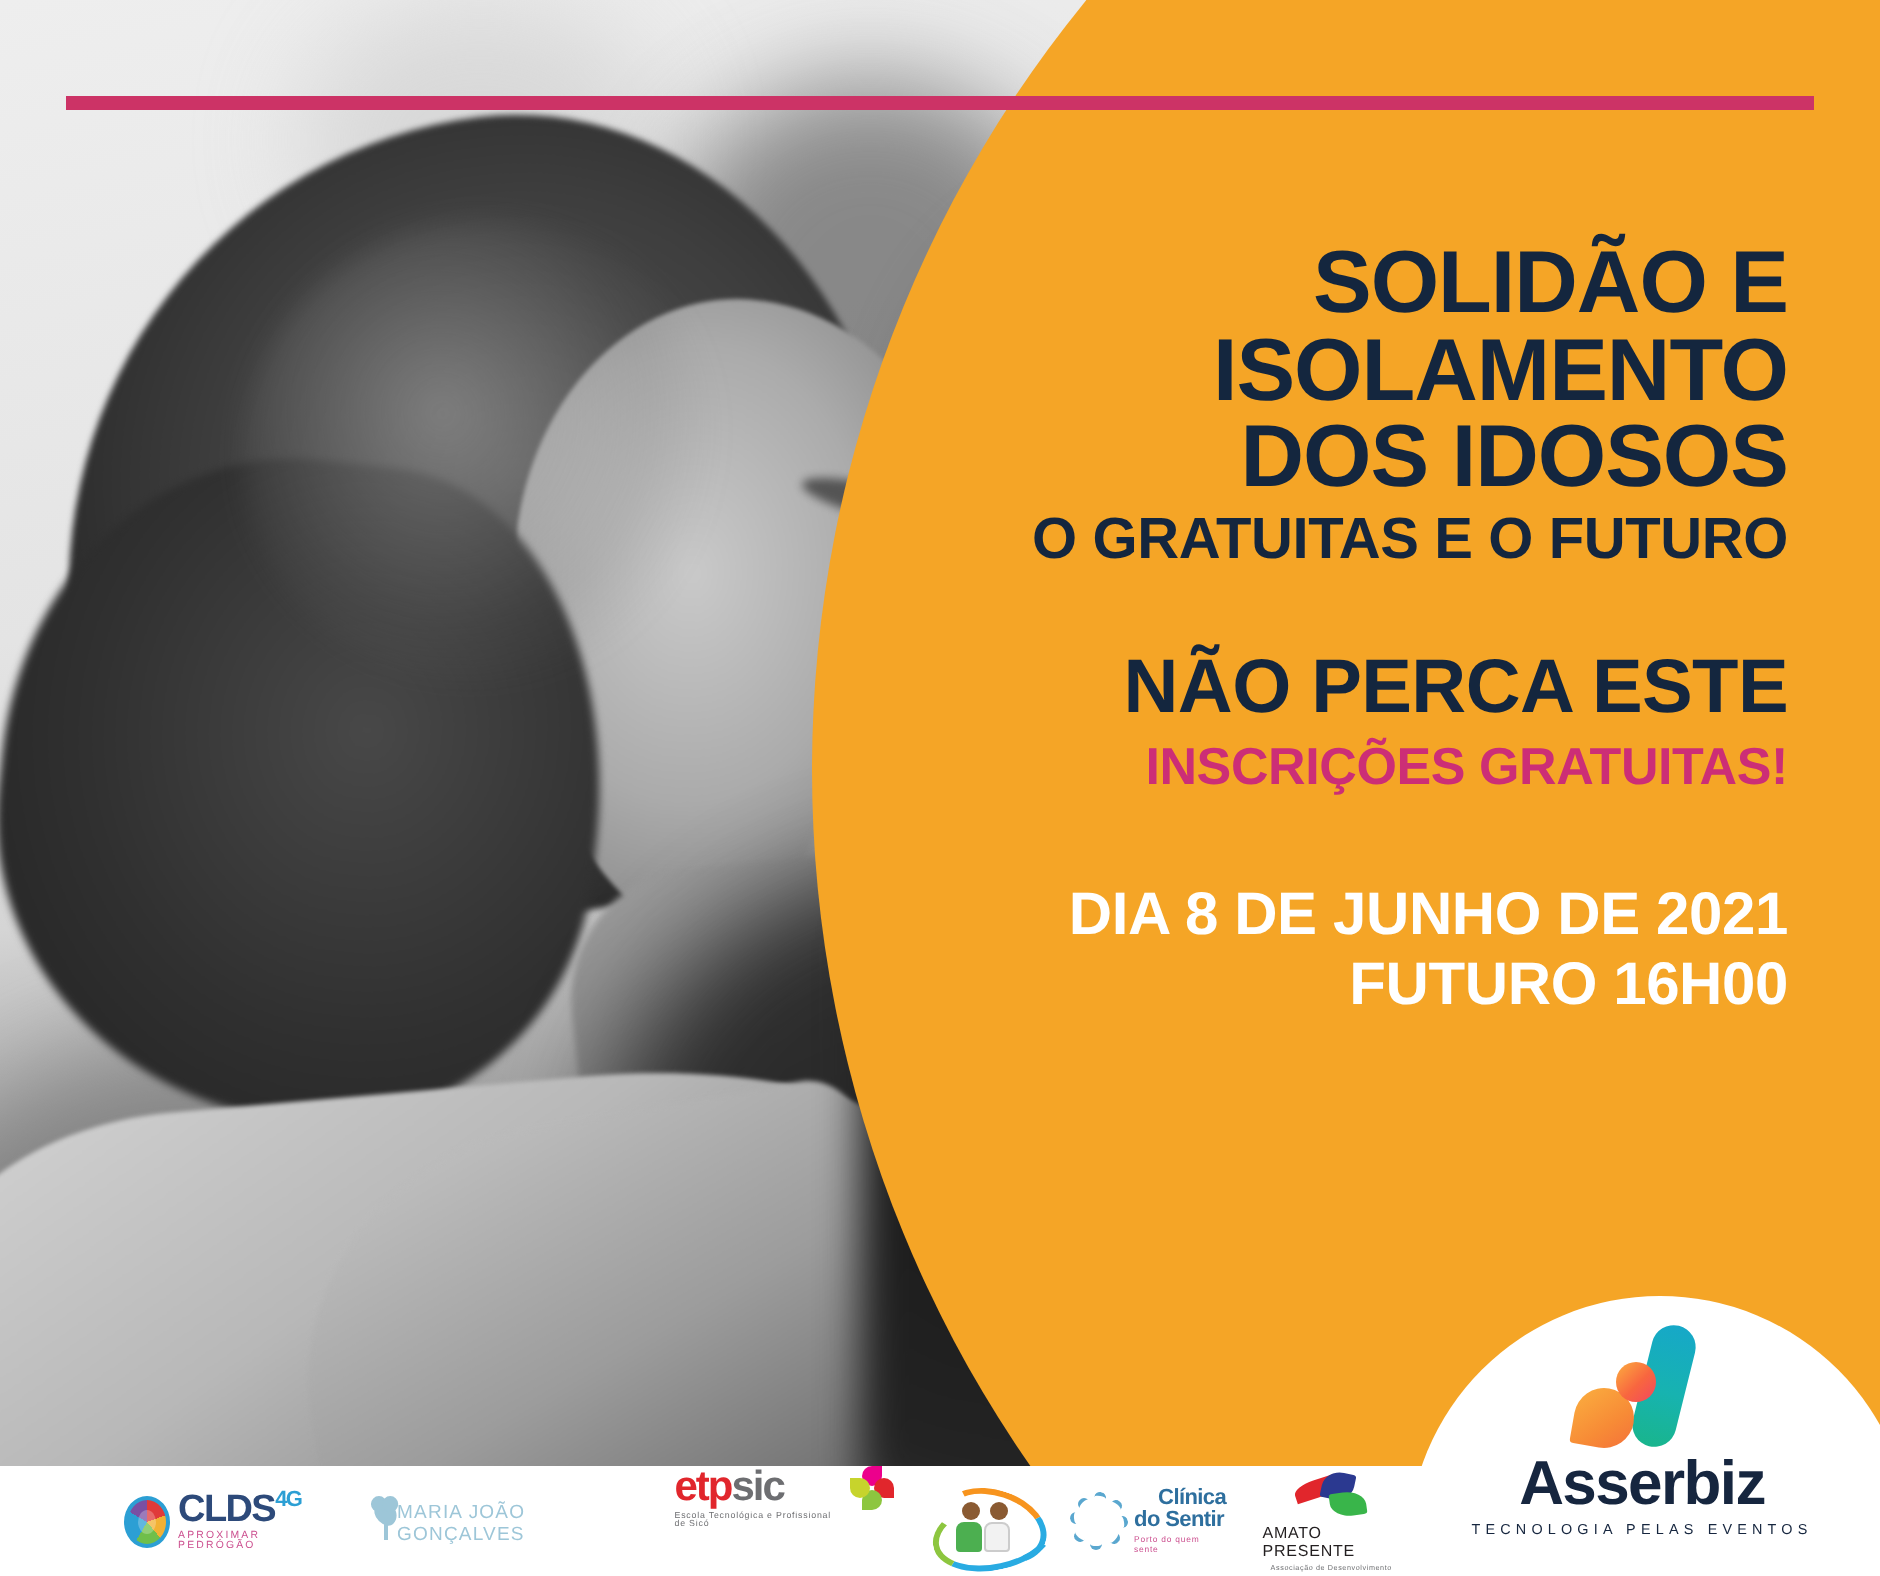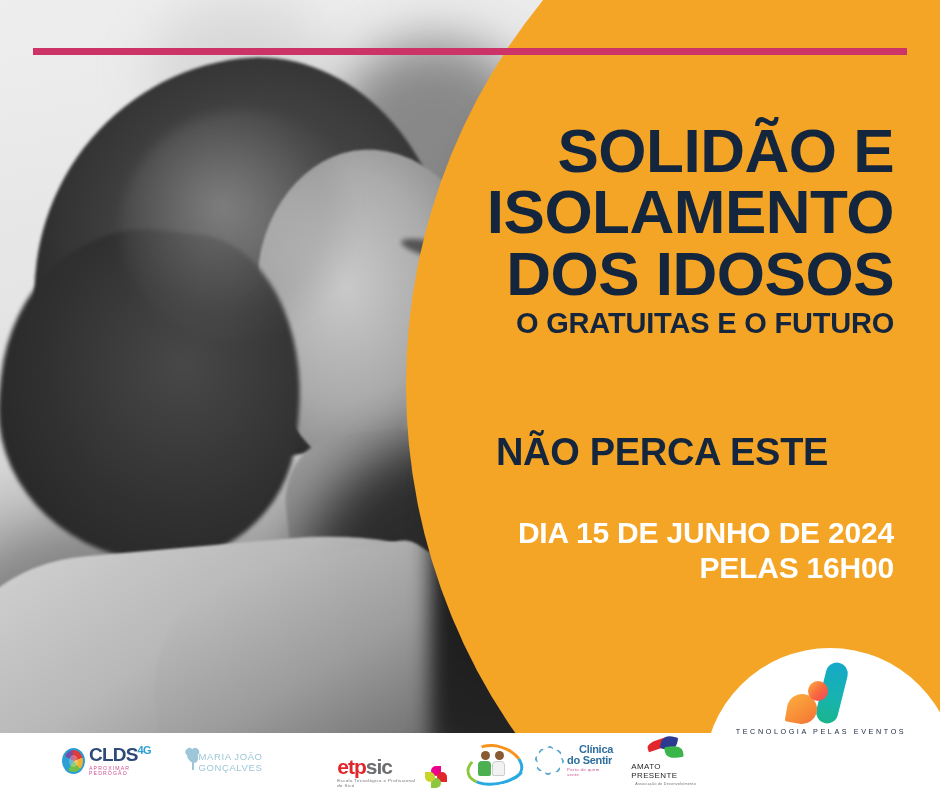--- a/index.html
+++ b/index.html
@@ -64,23 +64,23 @@
   .orange-panel{position:absolute;left:406px;top:-220px;width:1200px;height:1210px;
         background:#f5a526;border-radius:50% 0 0 50% / 50% 0 0 50%;}
   .orange-bottom{position:absolute;left:560px;top:640px;width:380px;height:148px;background:#f5a526;}
 
   
   .top-rule{position:absolute;left:33px;top:48px;width:874px;height:7px;background:#cc3366;}
 
   
   .copy{position:absolute;left:430px;top:120px;width:486px;text-align:right;padding-right:22px;
         box-sizing:border-box;}
-  .title{color:#14263e;font-weight:bold;font-size:62px;line-height:0.99;letter-spacing:-0.5px;margin:0;}
+  .title{color:#14263e;font-weight:bold;font-size:44px;line-height:0.99;letter-spacing:-0.5px;margin:0;}
   .subtitle{color:#14263e;font-weight:bold;font-size:29px;line-height:1.05;letter-spacing:-0.2px;margin:4px 0 0 0;}
-  .cta{color:#14263e;font-weight:bold;font-size:38px;line-height:1.04;margin:94px 0 0 0;letter-spacing:-0.3px;text-align:center;}
+  .cta{color:#14263e;font-weight:bold;font-size:38px;line-height:1.04;margin:40px 0 0 0;letter-spacing:-0.3px;}
   .free{color:#cc2e76;font-weight:bold;font-size:26px;line-height:1.1;margin:4px 0 0 0;letter-spacing:-0.2px;}
   .when{color:#ffffff;font-weight:bold;font-size:30px;line-height:1.15;margin:44px 0 0 0;letter-spacing:-0.2px;}
 
   
   .white-circle{position:absolute;left:704px;top:648px;width:252px;height:252px;background:#ffffff;border-radius:50%;}
   .bottom-strip{position:absolute;left:0;top:733px;width:940px;height:55px;background:#ffffff;}
   .asserbiz{position:absolute;left:706px;top:660px;width:230px;height:128px;
         display:flex;flex-direction:column;align-items:center;justify-content:flex-start;}
   .ab-mark{position:relative;width:96px;height:62px;margin-top:2px;}
   .ab-bar{position:absolute;left:48px;top:0;width:22px;height:62px;border-radius:11px;
@@ -113,21 +113,21 @@
   .mjg-icon{width:14px;height:18px;position:relative;}
   .mjg-heart{position:absolute;left:1px;top:0;width:12px;height:10px;background:#9dc6d8;
         border-radius:50% 50% 50% 50% / 60% 60% 40% 40%;transform:rotate(45deg);}
   .mjg-heart::before,.mjg-heart::after{content:"";position:absolute;width:8px;height:8px;background:#9dc6d8;border-radius:50%;}
   .mjg-heart::before{left:-4px;top:0;}
   .mjg-heart::after{left:0;top:-4px;}
   .mjg-stem{position:absolute;left:6px;top:8px;width:1.5px;height:10px;background:#9dc6d8;}
   .mjg-txt{font-size:9.5px;color:#9dc6d8;letter-spacing:0.6px;margin-top:3px;}
 
   
-  .etp{margin-left:24px;display:flex;align-items:flex-end;gap:3px;}
+  .etp{margin-left:24px;display:flex;align-items:flex-start;gap:3px;}
   .etp-txt{display:flex;flex-direction:column;line-height:1;}
   .etp-main{font-size:21px;font-weight:bold;letter-spacing:-1px;}
   .etp-red{color:#e1262c;}
   .etp-grey{color:#6d6e71;}
   .etp-sub{font-size:4.4px;color:#6d6e71;letter-spacing:.4px;margin-top:2px;}
   .etp-flower{position:relative;width:22px;height:22px;}
   .fp{position:absolute;width:10px;height:10px;border-radius:50% 0 50% 50%;}
   .fp1{left:6px;top:0;background:#ec008c;transform:rotate(0deg);}
   .fp2{left:12px;top:6px;background:#e1262c;transform:rotate(90deg);}
   .fp3{left:6px;top:12px;background:#8dc63f;transform:rotate(180deg);}
@@ -204,35 +204,37 @@
   <div class="copy">
     <h1 class="title">
       <span>SOLIDÃO E</span><br>
       <span>ISOLAMENTO</span><br>
       <span>DOS IDOSOS</span>
     </h1>
     <div class="subtitle">O GRATUITAS E O FUTURO</div>
     <div class="cta">
       <span>NÃO PERCA ESTE</span><br>
     </div>
+    <div class="free">INSCRIÇÕES GRATUITAS!</div>
     <div class="when">
-      <span>DIA 15 DE JUNHO DE 2024</span><br>
-      <span>PELAS 16H00</span>
+      <span>DIA 8 DE JUNHO DE 2021</span><br>
+      <span>FUTURO 16H00</span>
     </div>
   </div>
 
   <div class="white-circle"></div>
   <div class="bottom-strip"></div>
 
   <div class="asserbiz">
     <div class="ab-mark">
       <div class="ab-bar"></div>
       <div class="ab-drop"></div>
       <div class="ab-dot"></div>
     </div>
+    <div class="ab-name">Asserbiz</div>
     <div class="ab-tag">TECNOLOGIA PELAS EVENTOS</div>
   </div>
 
   <div class="partners">
 
     <div class="plogo clds">
       <div class="clds-mark"></div>
       <div class="clds-txt">
         <div class="clds-main"><span>CLDS</span><sup>4G</sup></div>
         <div class="clds-sub">APROXIMAR PEDRÓGÃO</div>

